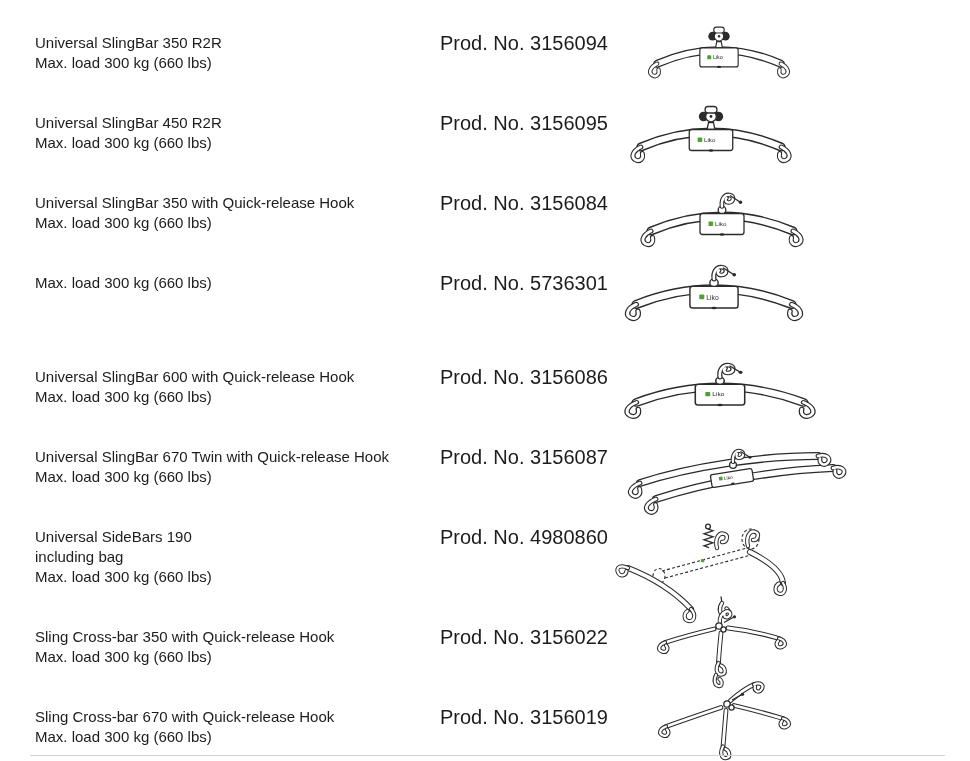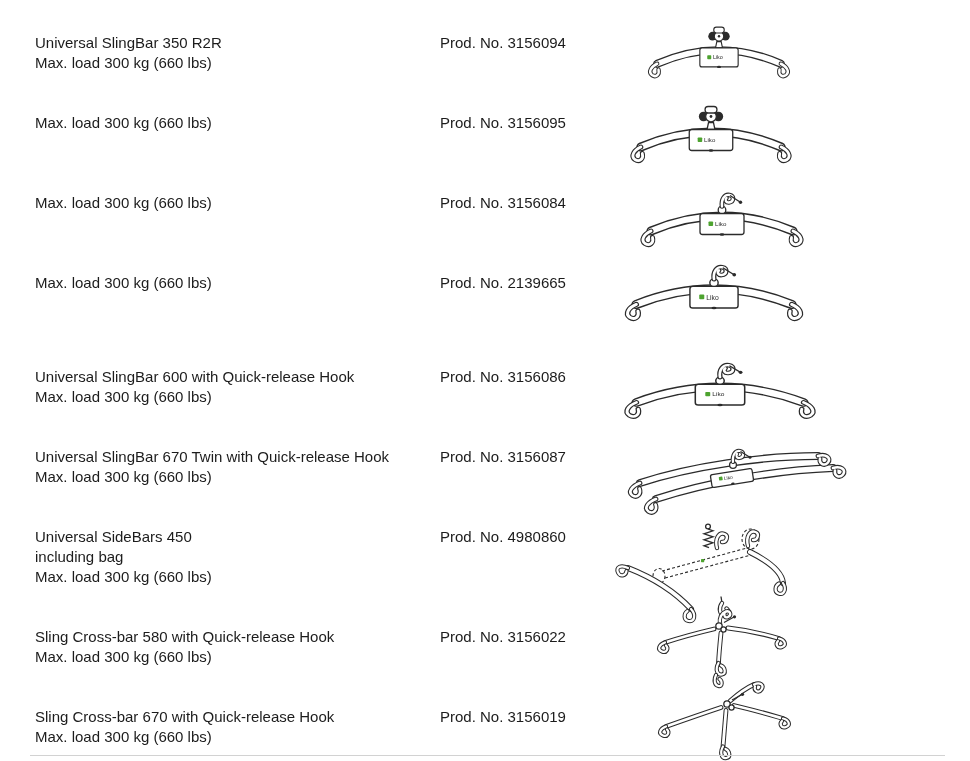--- a/index.html
+++ b/index.html
@@ -4,21 +4,21 @@
 <style>
   html,body{margin:0;padding:0;}
   body{
     width:970px;height:761px;background:#ffffff;
     font-family:"Liberation Sans",sans-serif;
     color:#1c1c1c;position:relative;overflow:hidden;
   }
   .stage{position:absolute;inset:0;}
   .row{position:absolute;left:0;width:100%;}
   .pname{position:absolute;left:35px;top:0;font-size:15px;line-height:20px;}
-  .pprod{position:absolute;left:440px;top:0;font-size:15px;line-height:20px;}
+  .pprod{position:absolute;left:440px;top:0;font-size:20px;line-height:20px;}
   .illus{position:absolute;}
   .divider{position:absolute;left:30px;top:755px;width:915px;height:1px;background:#d2d2d2;}
   
   .tube-o{fill:none;stroke:#2b2b2b;stroke-linecap:round;stroke-linejoin:round;}
   .tube-i{fill:none;stroke:#ffffff;stroke-linecap:round;stroke-linejoin:round;}
   .fillw{fill:#ffffff;stroke:#2b2b2b;stroke-width:1.3;}
   .dark{fill:#2b2b2b;stroke:none;}
   .ln{fill:none;stroke:#2b2b2b;stroke-width:1.3;}
   .dash{fill:none;stroke:#2b2b2b;stroke-width:1.1;stroke-dasharray:3 2.2;}
   .likotxt{font-family:"Liberation Sans",sans-serif;fill:#2b2b2b;}
@@ -31,67 +31,69 @@
   <div class="row" style="top:33px">
     <div class="pname">
       <div>Universal SlingBar 350 R2R</div>
       <div>Max. load 300 kg (660 lbs)</div>
     </div>
     <div class="pprod">Prod. No. 3156094</div>
   </div>
 
   <div class="row" style="top:113px">
     <div class="pname">
+      <div>Universal SlingBar 450 R2R</div>
       <div>Max. load 300 kg (660 lbs)</div>
     </div>
     <div class="pprod">Prod. No. 3156095</div>
   </div>
 
   <div class="row" style="top:193px">
     <div class="pname">
+      <div>Universal SlingBar 350 with Quick-release Hook</div>
       <div>Max. load 300 kg (660 lbs)</div>
     </div>
     <div class="pprod">Prod. No. 3156084</div>
   </div>
 
   <div class="row" style="top:273px">
     <div class="pname">
       <div>Max. load 300 kg (660 lbs)</div>
     </div>
-    <div class="pprod">Prod. No. 2139665</div>
+    <div class="pprod">Prod. No. 5736301</div>
   </div>
 
   <div class="row" style="top:367px">
     <div class="pname">
       <div>Universal SlingBar 600 with Quick-release Hook</div>
       <div>Max. load 300 kg (660 lbs)</div>
     </div>
     <div class="pprod">Prod. No. 3156086</div>
   </div>
 
   <div class="row" style="top:447px">
     <div class="pname">
       <div>Universal SlingBar 670 Twin with Quick-release Hook</div>
       <div>Max. load 300 kg (660 lbs)</div>
     </div>
     <div class="pprod">Prod. No. 3156087</div>
   </div>
 
   <div class="row" style="top:527px">
     <div class="pname">
-      <div>Universal SideBars 450</div>
+      <div>Universal SideBars 190</div>
       <div>including bag</div>
       <div>Max. load 300 kg (660 lbs)</div>
     </div>
     <div class="pprod">Prod. No. 4980860</div>
   </div>
 
   <div class="row" style="top:627px">
     <div class="pname">
-      <div>Sling Cross-bar 580 with Quick-release Hook</div>
+      <div>Sling Cross-bar 350 with Quick-release Hook</div>
       <div>Max. load 300 kg (660 lbs)</div>
     </div>
     <div class="pprod">Prod. No. 3156022</div>
   </div>
 
   <div class="row" style="top:707px">
     <div class="pname">
       <div>Sling Cross-bar 670 with Quick-release Hook</div>
       <div>Max. load 300 kg (660 lbs)</div>
     </div>

